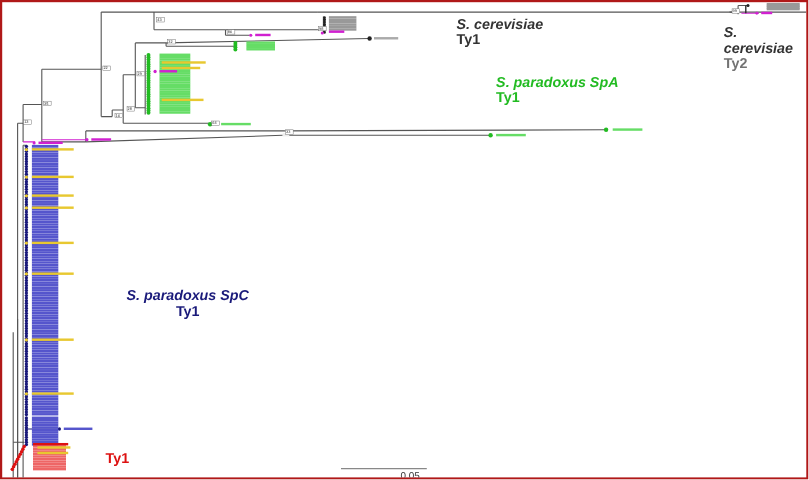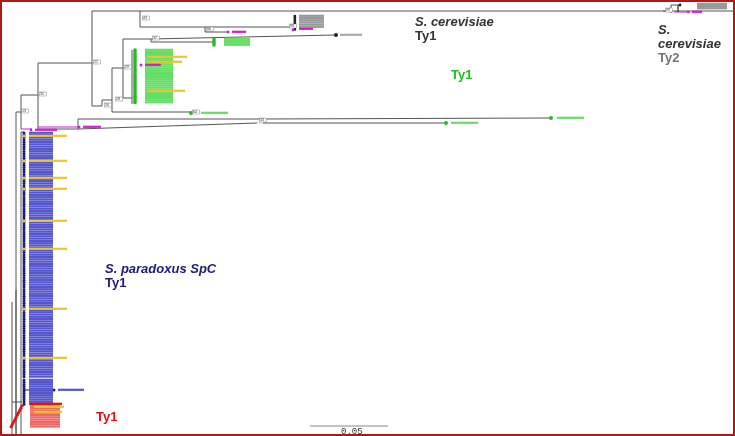--- a/index.html
+++ b/index.html
@@ -1,21 +1,21 @@
 <!DOCTYPE html>
 <html><head>
 <meta charset="utf-8">
 <style>
   html,body{margin:0;padding:0;background:#fff;}
   #frame{position:relative;width:735px;height:436px;box-sizing:border-box;border:2px solid #b01818;overflow:hidden;background:#fff;font-family:"Liberation Sans",sans-serif;padding-left:28px;}
   svg{position:absolute;left:0;top:0;}
   .clade-label{position:absolute;font-family:"Liberation Sans",sans-serif;font-weight:bold;line-height:14px;font-size:13px;}
   .clade-label .sp{font-style:italic;display:block;}
   .clade-label .ty{display:block;}
-  .scale-text{position:absolute;font-size:9px;color:#333;font-family:Liberation Mono, monospace;}
+  .scale-text{position:absolute;font-size:9px;color:#333;font-family:Liberation Sans, sans-serif;margin-left:23px;}
 </style>
 </head>
 <body>
 
 <div id="frame">
   <svg id="tree" width="735" height="436" viewBox="0 0 735 436">
       <line x1="14" y1="110" x2="14" y2="436" stroke="#555555" stroke-width="1"></line>
       <line x1="14" y1="110" x2="19" y2="110" stroke="#555555" stroke-width="1"></line>
       <line x1="19" y1="93" x2="19" y2="127" stroke="#555555" stroke-width="1"></line>
       <line x1="19" y1="93" x2="36" y2="93" stroke="#555555" stroke-width="1"></line>
@@ -482,23 +482,24 @@
 
   <div class="clade-label" id="lbl-sc-ty1" style="left: 413px; top: 13px;">
     <span class="sp" style="color: rgb(51, 51, 51);">S. cerevisiae</span>
     <span class="ty" style="color: rgb(51, 51, 51);">Ty1</span>
   </div>
   <div class="clade-label" id="lbl-sc-ty2" style="left: 656px; top: 21px;">
     <span class="sp" style="color: rgb(51, 51, 51);">S. cerevisiae</span>
     <span class="ty" style="color: #737373;">Ty2</span>
   </div>
   <div class="clade-label" id="lbl-spa-ty1" style="left: 449px; top: 66px;">
+    <span class="sp" style="color: rgb(34, 187, 34);">S. paradoxus SpA</span>
     <span class="ty" style="color: rgb(34, 187, 34);">Ty1</span>
   </div>
-  <div class="clade-label" id="lbl-spc-ty1" style="left: 103px; top: 260px;">
+  <div class="clade-label" id="lbl-spc-ty1" style="left: 113px; top: 260px; text-align: center;">
     <span class="sp" style="color: rgb(26, 26, 122);">S. paradoxus SpC</span>
     <span class="ty" style="color: rgb(26, 26, 122);">Ty1</span>
   </div>
   <div class="clade-label" id="lbl-spb-ty1" style="left: 94px; top: 408px;">
     <span class="ty" style="color: rgb(221, 17, 17);">Ty1</span>
   </div>
 
   <div class="scale-text" id="scale-text" style="left: 339px; top: 425px;">0.05</div>
 </div>
 

